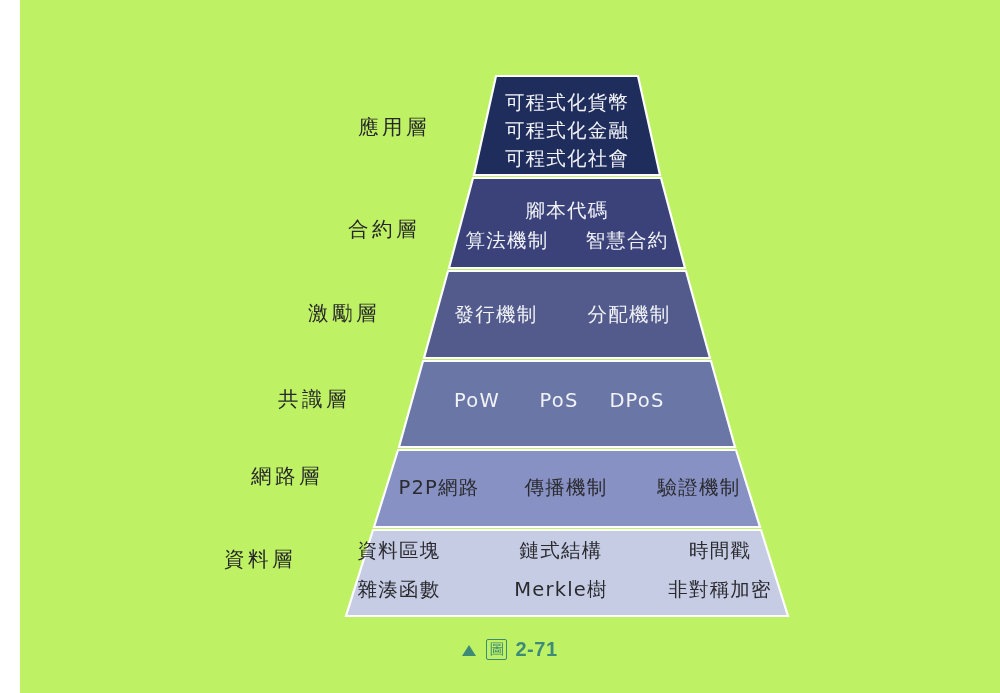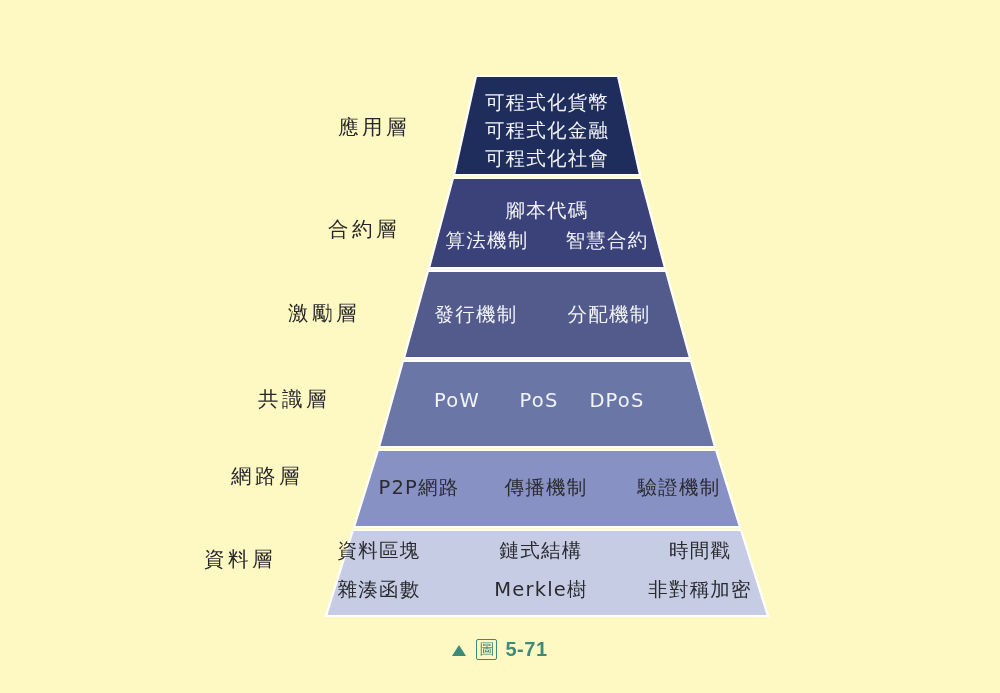--- a/index.html
+++ b/index.html
@@ -10,21 +10,22 @@
   body {
     width: 1000px;
     height: 693px;
     font-family: "DejaVu Sans", "Liberation Sans", sans-serif;
     overflow: hidden;
     position: relative;
   }
   #figure-root {
     position: absolute;
     inset: 0;
-    background: #fef9c3;
+    background: #bef264;
+    margin-left: 20px;
   }
   svg#pyramid-svg {
     position: absolute;
     left: 0;
     top: 0;
     width: 1000px;
     height: 693px;
     display: block;
   }
   .layer-shape { stroke: #ffffff; stroke-width: 2.2; }
@@ -132,16 +133,16 @@
     <text class="layer-text dark" x="379" y="590">雜湊函數</text>
     <text class="layer-text dark" x="541" y="590">Merkle樹</text>
     <text class="layer-text dark" x="700" y="590">非對稱加密</text>
     <text class="side-label" x="276" y="560">資料層</text>
 
   </svg>
 
   <div class="caption-row">
     <span class="cap-tri"></span>
     <span class="cap-figword">圖</span>
-    <span class="cap-num">5-71</span>
+    <span class="cap-num">2-71</span>
   </div>
 
 </div>
 
 </body></html>

